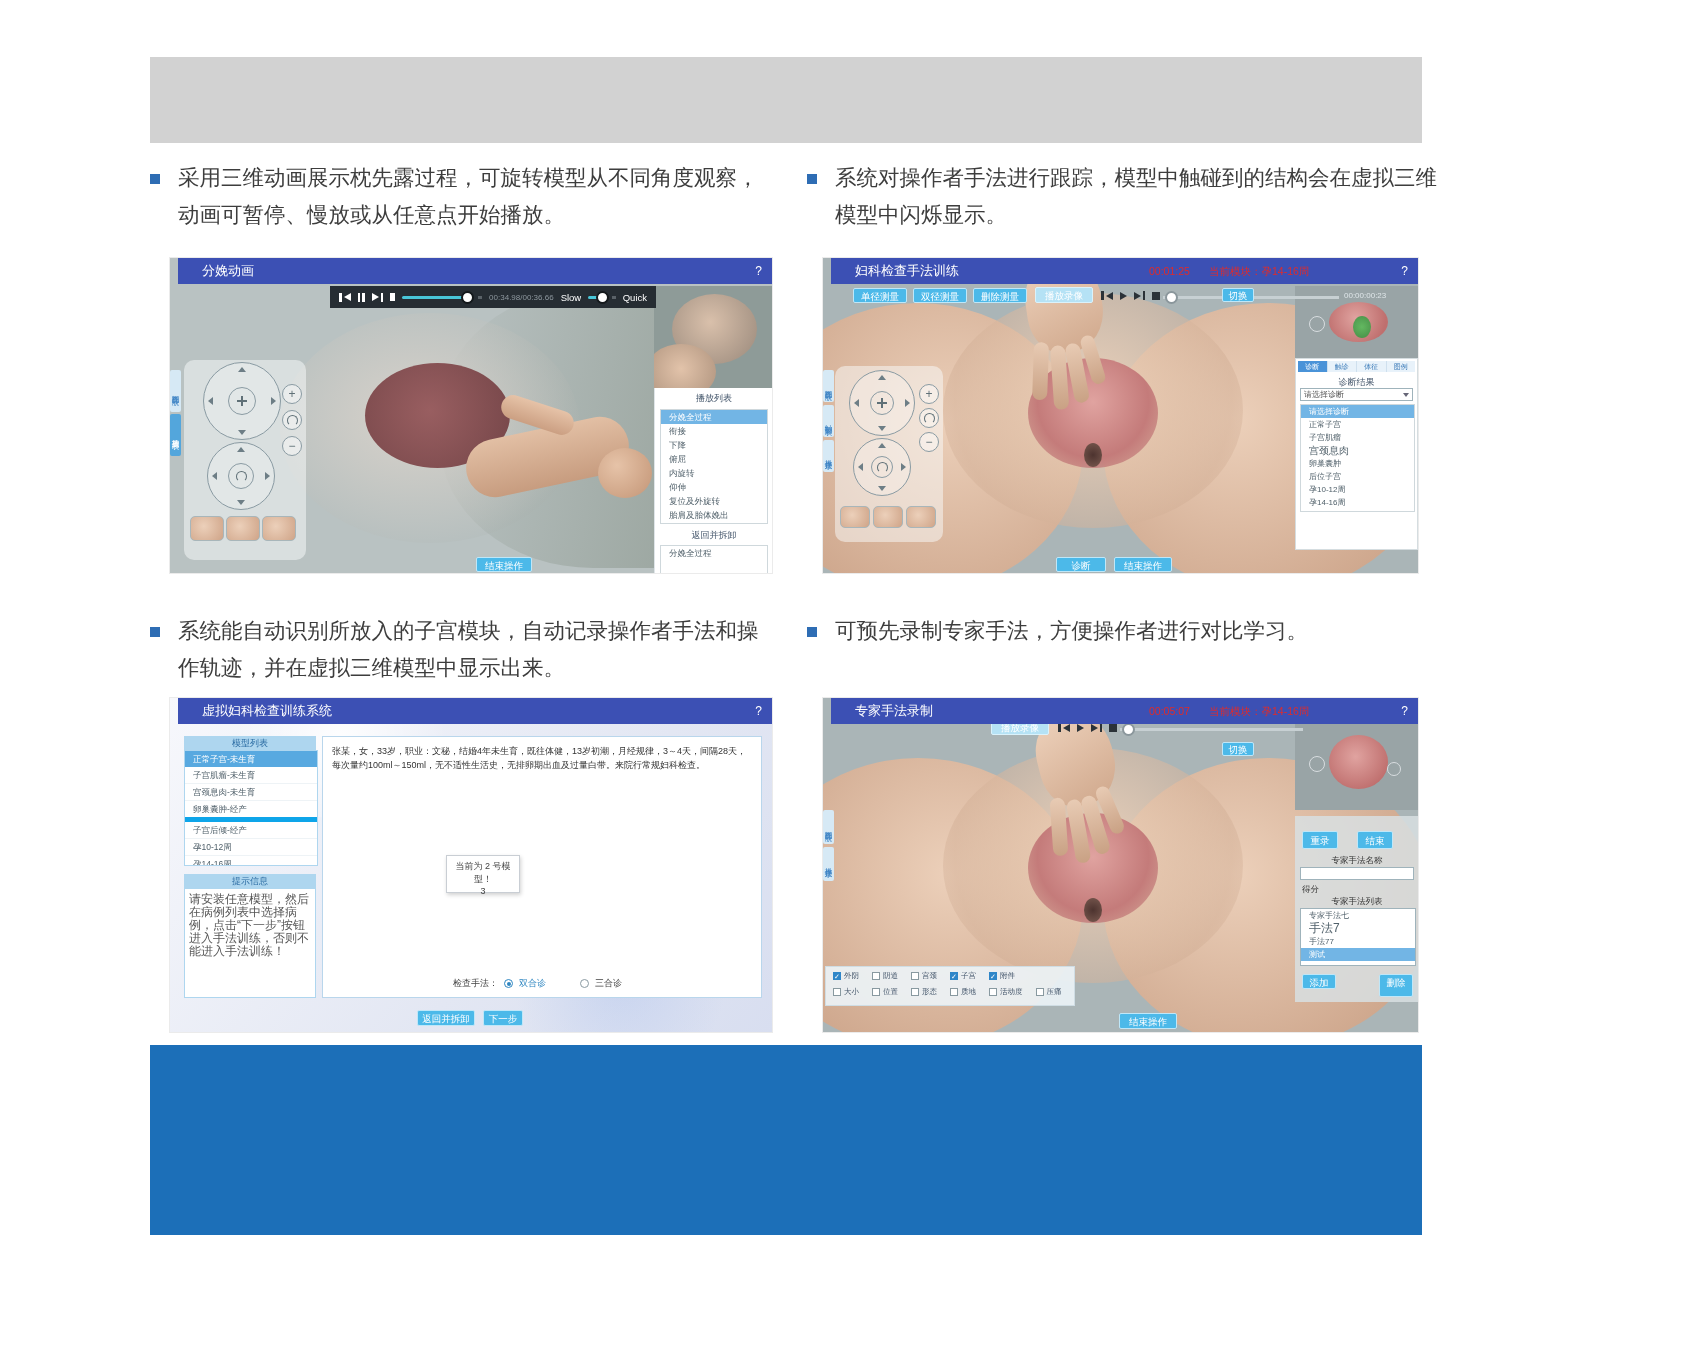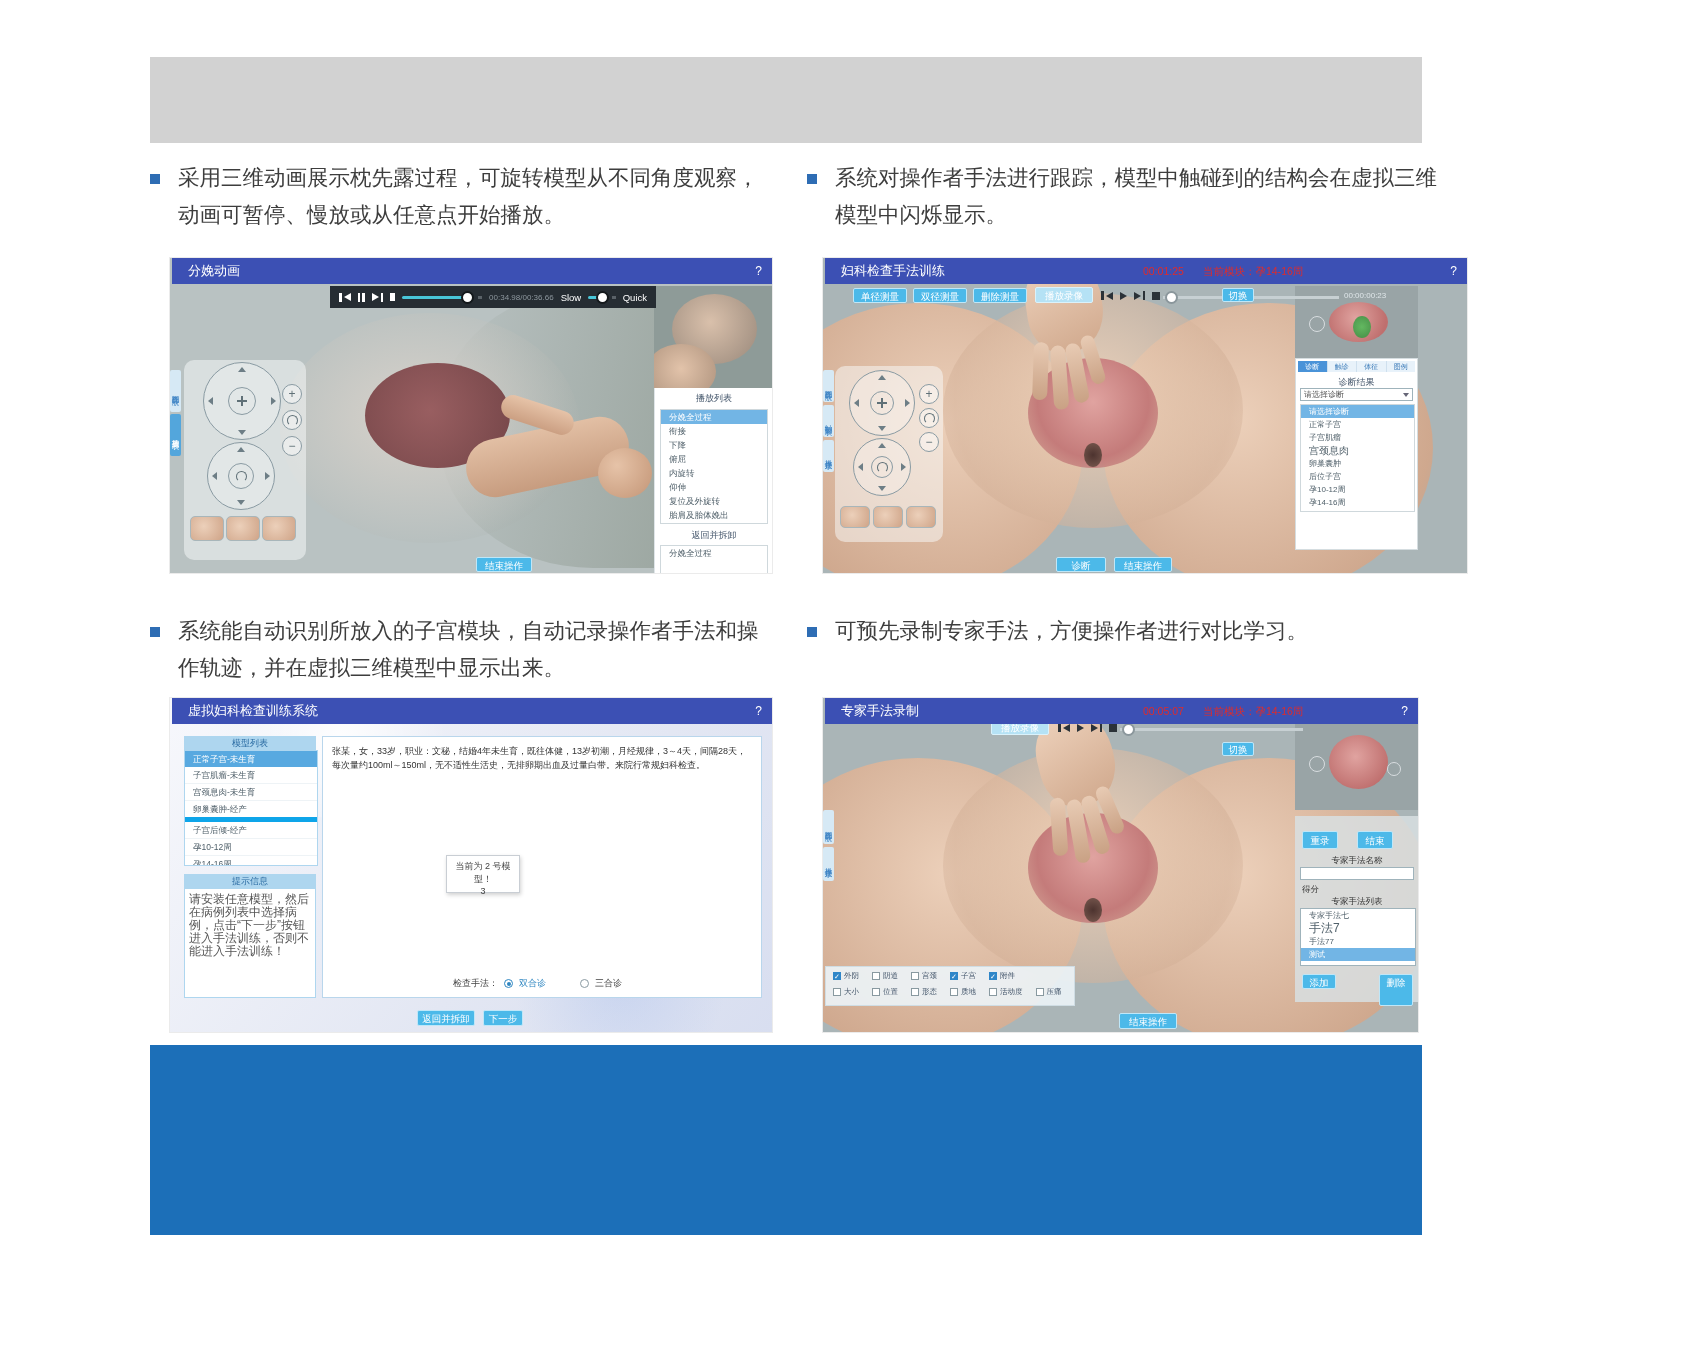--- a/index.html
+++ b/index.html
@@ -8,22 +8,22 @@
 
   
   .banner-top{position:absolute;left:150px;top:57px;width:1272px;height:86px;background:#d2d2d2;}
   .banner-bottom{position:absolute;left:150px;top:1045px;width:1272px;height:190px;background:#1c6fb8;}
   .bullet{position:absolute;font-size:21.5px;color:#3d3d3d;line-height:37px;}
   .bullet .sq{position:absolute;left:0;top:14px;width:10px;height:10px;background:#2e6db4;}
   .bullet p{margin:0 0 0 28px;}
 
   
   .shot{position:absolute;overflow:hidden;box-shadow:0 0 0 1px rgba(0,0,0,0.08);}
-  .tb{position:absolute;left:2px;top:0;right:0;height:26px;background:#3c50b4;color:#fff;
-      font-size:13px;line-height:26px;padding-left:16px;box-sizing:border-box;z-index:9;}
+  .tb{position:absolute;left:8px;top:0;right:0;height:26px;background:#3c50b4;color:#fff;
+      font-size:13px;line-height:26px;padding-left:24px;box-sizing:border-box;z-index:9;}
   .tb .help{position:absolute;right:10px;top:0;font-size:12px;}
   .tb .red1{position:absolute;left:318px;top:0;font-size:10.5px;color:#e02b2b;}
   .tb .red2{position:absolute;left:378px;top:0;font-size:10.5px;color:#e02b2b;}
 
   
   .cyb{position:absolute;background:#4cb9e9;color:#fff;font-size:9.5px;text-align:center;
        line-height:15px;border-radius:2px;border:1px solid #bfe7f8;box-sizing:border-box;z-index:8;}
 
   
   .pbar{position:absolute;background:#262d33;display:flex;align-items:center;gap:7px;
@@ -217,21 +217,21 @@
       </div>
       <div class="phead" style="margin-top:5px;">返回并拆卸</div>
       <div class="list" style="margin:3px 5px 0;height:38px;">
         <div class="it">分娩全过程</div>
       </div>
     </div>
 
     <div class="cyb" style="left:306px;top:299px;width:56px;height:15px;">结束操作</div>
   </div>
 
-  <div class="shot" id="shot-gyn" style="left:823px;top:258px;width:644px;height:315px;background:#aab5b7;">
+  <div class="shot" id="shot-gyn" style="left:823px;top:258px;width:595px;height:315px;background:#aab5b7;">
     <div class="scene">
       <div class="blob" style="left:-70px;top:45px;width:330px;height:290px;background:radial-gradient(circle at 60% 40%,#ecd0ba,#cfa88e 75%,rgba(0,0,0,0.08));"></div>
       <div class="blob" style="left:280px;top:45px;width:330px;height:290px;background:radial-gradient(circle at 40% 40%,#ecd0ba,#cfa88e 75%,rgba(0,0,0,0.08));"></div>
       <div class="blob" style="left:120px;top:35px;width:300px;height:235px;background:radial-gradient(circle at 50% 45%,rgba(238,210,186,0.95),rgba(210,175,150,0.5) 70%,transparent);"></div>
       <div class="blob" style="left:205px;top:100px;width:130px;height:110px;background:radial-gradient(circle at 50% 40%,#e0a3a0,#c47b7a 60%,rgba(180,110,110,0.25));"></div>
       <div class="blob" style="left:261px;top:185px;width:18px;height:24px;background:radial-gradient(circle,#4d332f,#7a5a50);"></div>
       <div class="hand" style="left:200px;top:2px;width:90px;height:160px;transform:rotate(-8deg);">
         <div class="palm" style="left:8px;top:0;width:76px;height:92px;"></div>
         <div class="finger" style="left:6px;top:78px;width:15px;height:58px;transform:rotate(10deg);"></div>
         <div class="finger" style="left:24px;top:84px;width:15px;height:64px;transform:rotate(4deg);"></div>
@@ -437,21 +437,21 @@
     <div class="inp" style="left:477px;top:169px;width:114px;height:13px;"></div>
     <div class="smalltxt" style="position:absolute;left:479px;top:186px;z-index:7;">得分</div>
     <div class="smalltxt" style="position:absolute;left:474px;top:198px;width:120px;text-align:center;z-index:7;">专家手法列表</div>
     <div class="list" style="position:absolute;left:477px;top:210px;width:114px;height:56px;border-color:#9fb3bb;z-index:7;">
       <div class="it" style="height:13px;line-height:13px;font-size:8px;">专家手法七</div>
       <div class="it" style="height:13px;line-height:13px;font-size:12px;">手法7</div>
       <div class="it" style="height:13px;line-height:13px;font-size:8px;">手法77</div>
       <div class="it sel" style="height:13px;line-height:13px;font-size:8px;">测试</div>
     </div>
     <div class="cyb" style="left:479px;top:276px;width:34px;height:15px;">添加</div>
-    <div class="cyb" style="left:556px;top:276px;width:34px;height:32px;">删除</div>
+    <div class="cyb" style="left:556px;top:276px;width:34px;height:23px;">删除</div>
 
     <div style="position:absolute;left:2px;top:268px;width:250px;height:40px;background:rgba(236,244,248,0.9);border:1px solid #cfdde4;box-sizing:border-box;z-index:7;"></div>
     <div class="cbrow" style="left:10px;top:273px;">
       <span class="cb">
           <span class="cbx ck">✓</span>
           <span>外阴</span>
         </span>
       <span class="cb">
           <span class="cbx"></span>
           <span>阴道</span>

